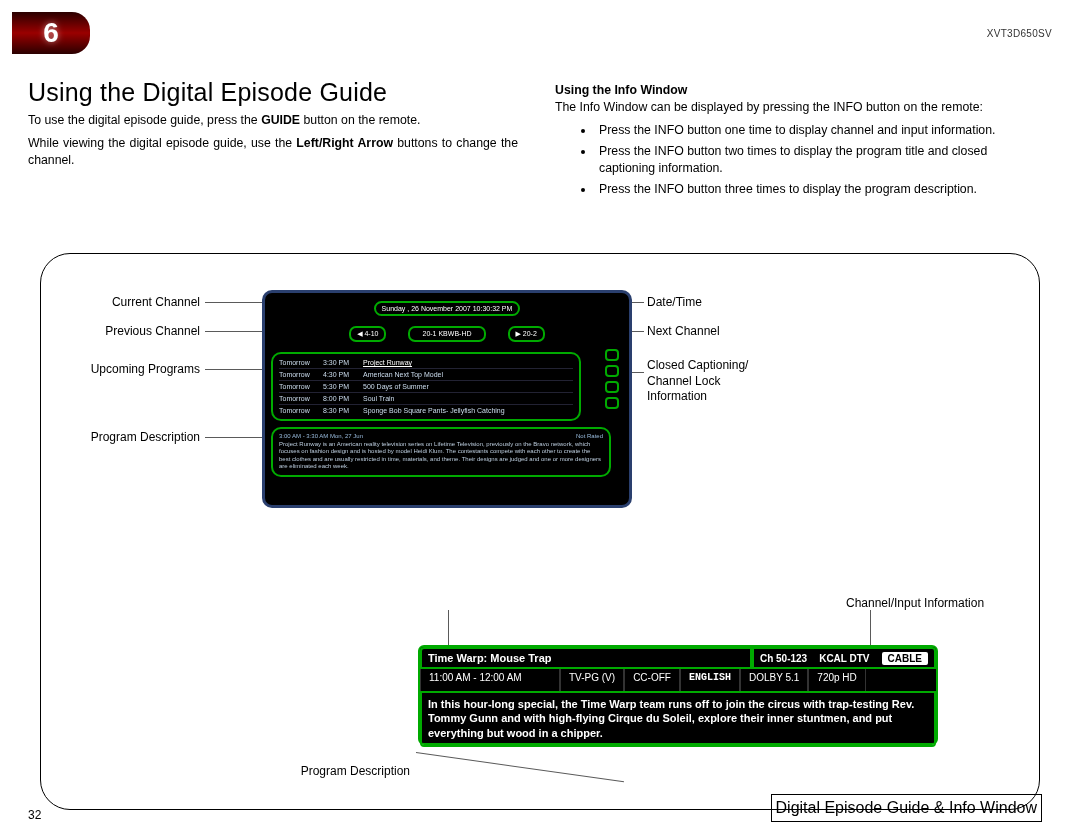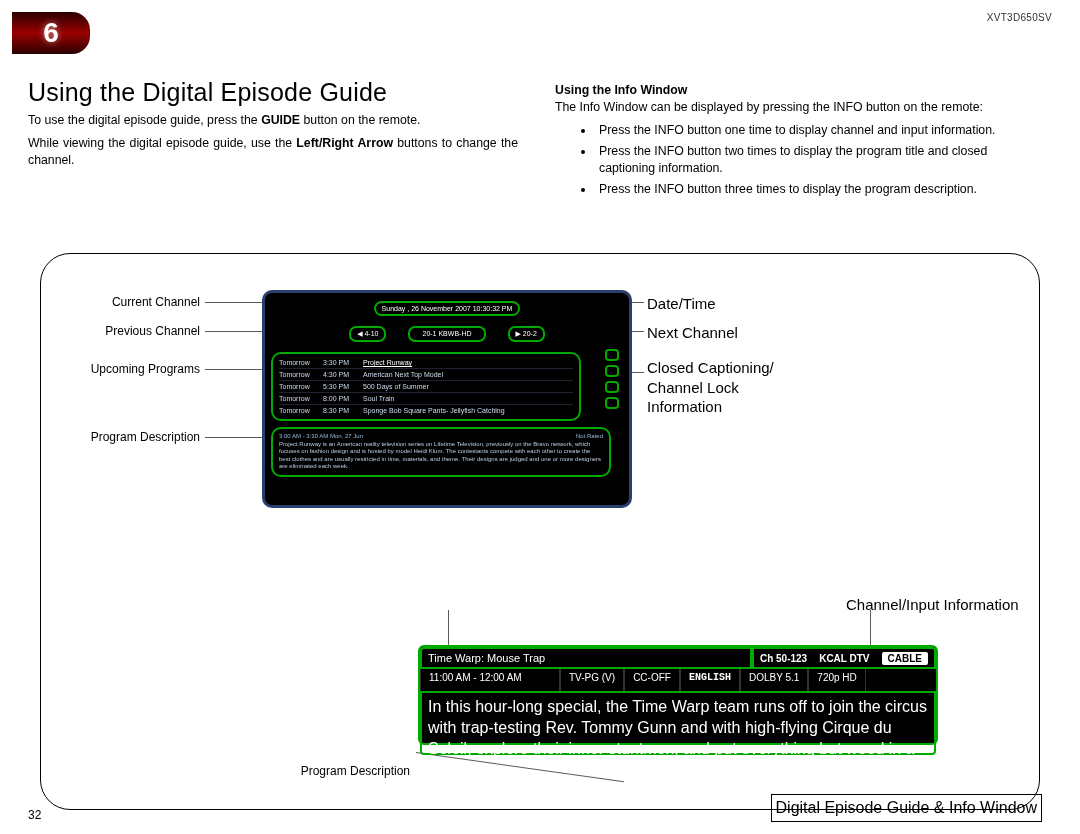--- a/index.html
+++ b/index.html
@@ -1,30 +1,30 @@
 <!DOCTYPE html>
 <html><head>
 <meta charset="utf-8">
 <style>
   * { margin:0; padding:0; box-sizing:border-box; }
   html,body { width:1080px; height:834px; font-family:Arial,Helvetica,sans-serif; background:#fff; color:#000; }
   .page { position:relative; width:1080px; height:834px; padding:20px 28px 18px 28px; }
   .badge { position:absolute; top:12px; left:12px; width:78px; height:42px; background:linear-gradient(180deg,#2a0000 0%, #9a0000 50%, #2a0000 100%); border-radius:0 18px 18px 0; color:#fff; font-size:28px; font-weight:bold; display:flex; align-items:center; justify-content:center; text-shadow:0 0 6px rgba(255,255,255,.5);}
-  .model { position:absolute; top:12px; right:28px; font-size:10px; color:#333; letter-spacing:.3px;}
+  .model { position:absolute; top:28px; right:28px; font-size:10px; color:#333; letter-spacing:.3px;}
   h1.section-title { position:absolute; top:78px; left:28px; font-size:25px; font-weight:400; font-family:"Helvetica Neue",Arial,sans-serif; letter-spacing:.2px;}
   .intro { position:absolute; top:112px; left:28px; width:490px; font-size:12.3px; line-height:1.38; text-align:justify; }
   .intro p+p { margin-top:6px; }
   .right-col { position:absolute; top:82px; left:555px; width:490px; font-size:12.3px; line-height:1.38; }
   .right-col b.sub { font-weight:bold; }
   .right-col ul { list-style:disc; margin:6px 0 0 40px; }
   .right-col li { margin-bottom:4px; padding-left:4px; }
 
   .illu-frame { position:absolute; top:253px; left:40px; width:1000px; height:557px; border:1px solid #000; border-radius:30px; }
   .callout-left { position:absolute; font-size:12px; text-align:right; color:#000; }
-  .callout-right { position:absolute; font-size:15px; text-align:left; color:#000; }
+  .callout-right { position:absolute; font-size:12px; text-align:left; color:#000; }
   .line { position:absolute; height:1px; background:#5a5a5a; }
 
   
   .guide-mock { position:absolute; top:290px; left:262px; width:370px; height:218px; background:#000; border:3px solid #2a3f6e; border-radius:10px; padding:6px; color:#9ab; font-size:7px;}
   .guide-top { display:flex; justify-content:center; margin-top:2px;}
   .gbox { border:2px solid #0a0; border-radius:7px; padding:2px 6px; color:#fff; font-size:7px; display:inline-block;}
   .channel-row { display:flex; gap:22px; justify-content:center; margin-top:10px; }
   .ch-prev,.ch-next { border:2px solid #0a0; border-radius:7px; padding:2px 6px; color:#fff; font-size:7px;}
   .ch-mid { border:2px solid #0a0; border-radius:7px; padding:2px 12px; color:#fff; font-size:7px;}
   .program-list { margin-top:10px; border:2px solid #0a0; border-radius:10px; padding:4px 6px; }
@@ -32,26 +32,26 @@
   .program-list div span.t { color:#cde; display:inline-block; width:44px;}
   .program-list div span.h { color:#cde; display:inline-block; width:40px;}
   .program-list hr { border:none; border-top:1px solid #223; margin:1px 0;}
   .desc-box { margin-top:6px; border:2px solid #0a0; border-radius:10px; padding:4px 6px; color:#bcd; font-size:6px; line-height:1.25;}
   .cc-col { position:absolute; right:8px; top:56px; width:16px; }
   .cc-col .cc { border:2px solid #0a0; border-radius:4px; width:14px; height:12px; margin-bottom:4px; display:block;}
 
   
   .info-mock { position:absolute; top:645px; left:418px; width:520px; height:100px; background:#000; border:2px solid #0a0; border-radius:6px; color:#fff; font-size:11px;}
   .info-row1 { display:flex; height:22px; }
-  .info-title { flex:1 1 auto; border:2px solid #0a0; border-radius:4px 0 0 0; padding:3px 6px; font-size:11px;}
+  .info-title { flex:1 1 auto; border:2px solid #0a0; border-radius:4px 0 0 0; padding:3px 6px; font-size:11px;font-weight:bold;}
   .info-ch { border:2px solid #0a0; border-radius:0 4px 0 0; padding:3px 6px; display:flex; gap:12px; font-size:10px; font-weight:bold; align-items:center;}
   .info-ch span.cbl { background:#fff; color:#000; padding:1px 6px; border-radius:2px;}
   .info-row2 { display:flex; height:22px; font-size:10px; }
   .info-row2 > div { border-left:1px solid #333; border-right:1px solid #333; padding:3px 8px; }
-  .info-desc { border:2px solid #0a0; border-radius:0 0 4px 4px; padding:4px 6px; font-size:16px; line-height:1.3; height:64px;}
+  .info-desc { border:2px solid #0a0; border-radius:0 0 4px 4px; padding:4px 6px; font-size:11px; line-height:1.3; height:56px;font-weight:bold;}
 
   .fig-caption { position:absolute; right:38px; bottom:12px; border:1px solid #000; padding:4px 4px; font-size:16px;}
   .page-num { position:absolute; left:28px; bottom:12px; font-size:12px;}
 </style>
 </head>
 <body>
 <div class="page">
 
   <div class="badge">6</div>
   <div class="model">XVT3D650SV</div>

